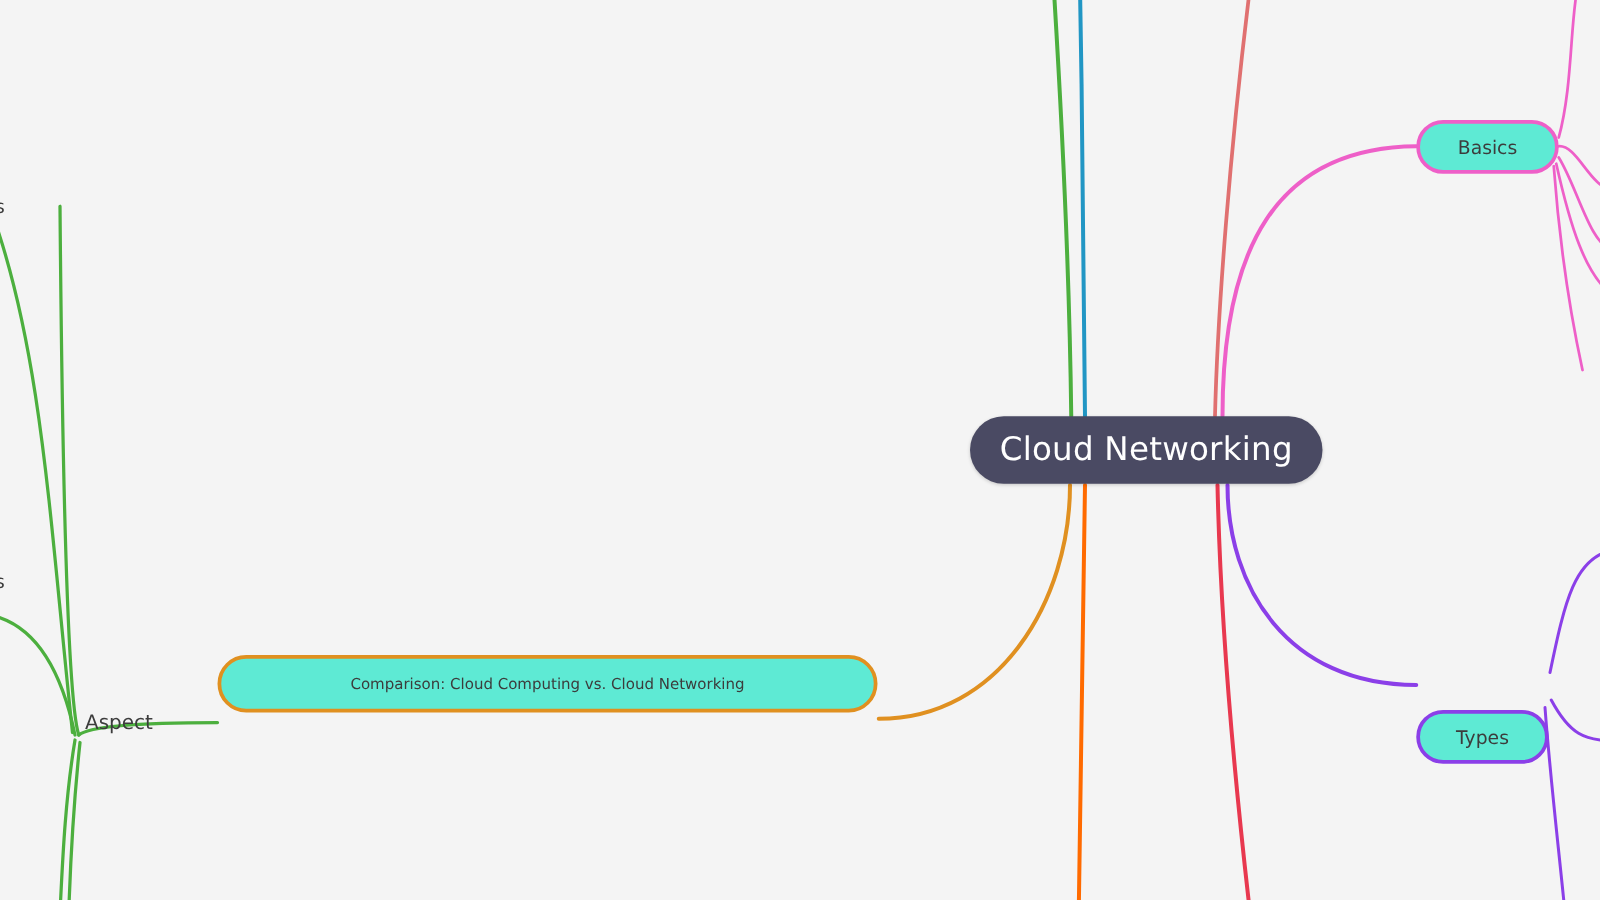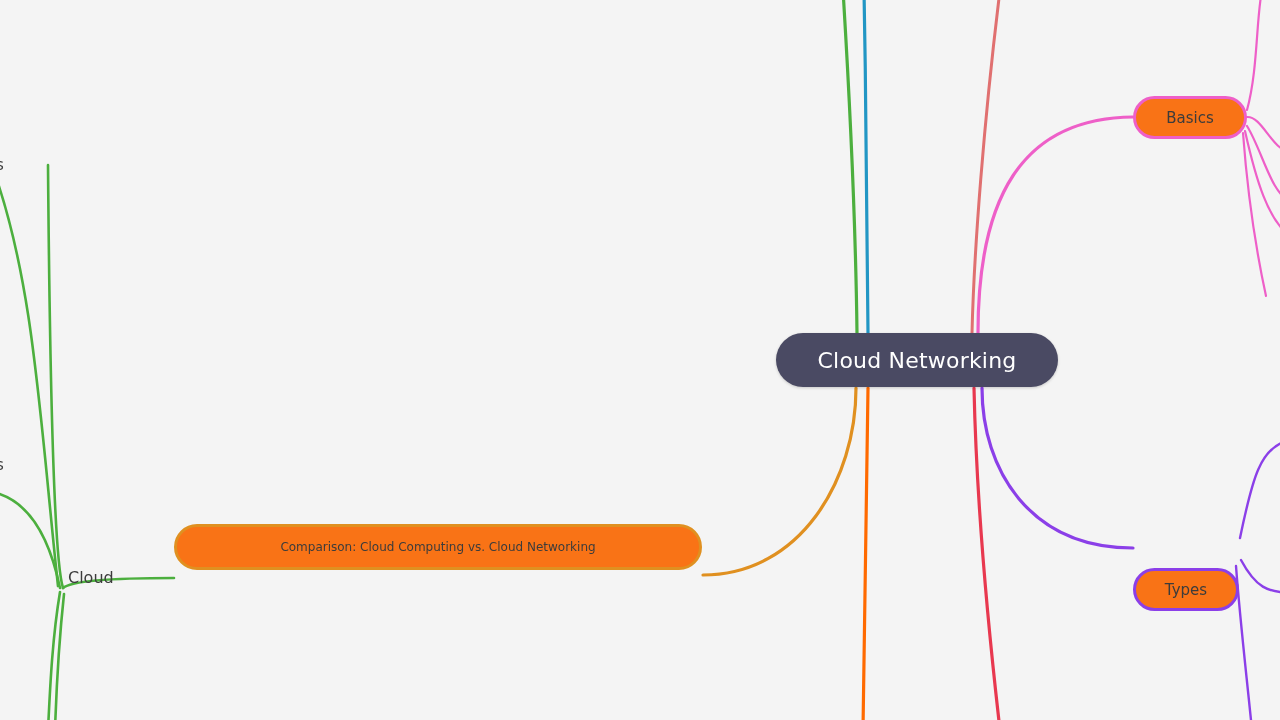--- a/index.html
+++ b/index.html
@@ -28,29 +28,29 @@
     height: 720px;
     pointer-events: none;
   }
   .node {
     position: absolute;
     box-sizing: border-box;
     display: flex;
     align-items: center;
     justify-content: center;
     white-space: nowrap;
-    background: #f97316;
+    background: #5eead4;
     border-style: solid;
   }
   .node-root {
     background: #4a4a63;
     color: #ffffff;
     border: none;
     border-radius: 28px;
-    font-size: 22px;
+    font-size: 26px;
     letter-spacing: 0.2px;
     box-shadow: 0 1px 3px rgba(0,0,0,0.18);
   }
   .node-branch {
     color: #3c3c3c;
     border-width: 3px;
     font-size: 15px;
   }
   .node-wide {
     color: #3c3c3c;
@@ -112,21 +112,21 @@
       </div>
       <div class="node node-branch" style="left: 1133px; top: 528px; width: 106px; height: 43px; border-color: rgb(139, 63, 232); border-radius: 21.5px; font-size: 15px; margin-top: 40px;">
         <span>Types</span>
       </div>
       <div class="node node-wide" style="left: 174px; top: 524px; width: 528px; height: 46px; border-color: rgb(224, 144, 32); border-radius: 23px; font-size: 12px;">
         <span>Comparison: Cloud Computing vs. Cloud Networking</span>
       </div>
     </div>
 
   <div id="label-container">
-      <div class="label-plain" style="left: 68px; top: 568px; color: rgb(60, 60, 60);">Cloud</div>
+      <div class="label-plain" style="left: 68px; top: 568px; color: rgb(60, 60, 60);">Aspect</div>
     </div>
 
   <div id="frag-container">
       <div class="clip-frag" style="left: -4px; top: 156px;">s</div>
       <div class="clip-frag" style="left: -4px; top: 456px;">s</div>
     </div>
 
 </div>
 
 </body></html>

